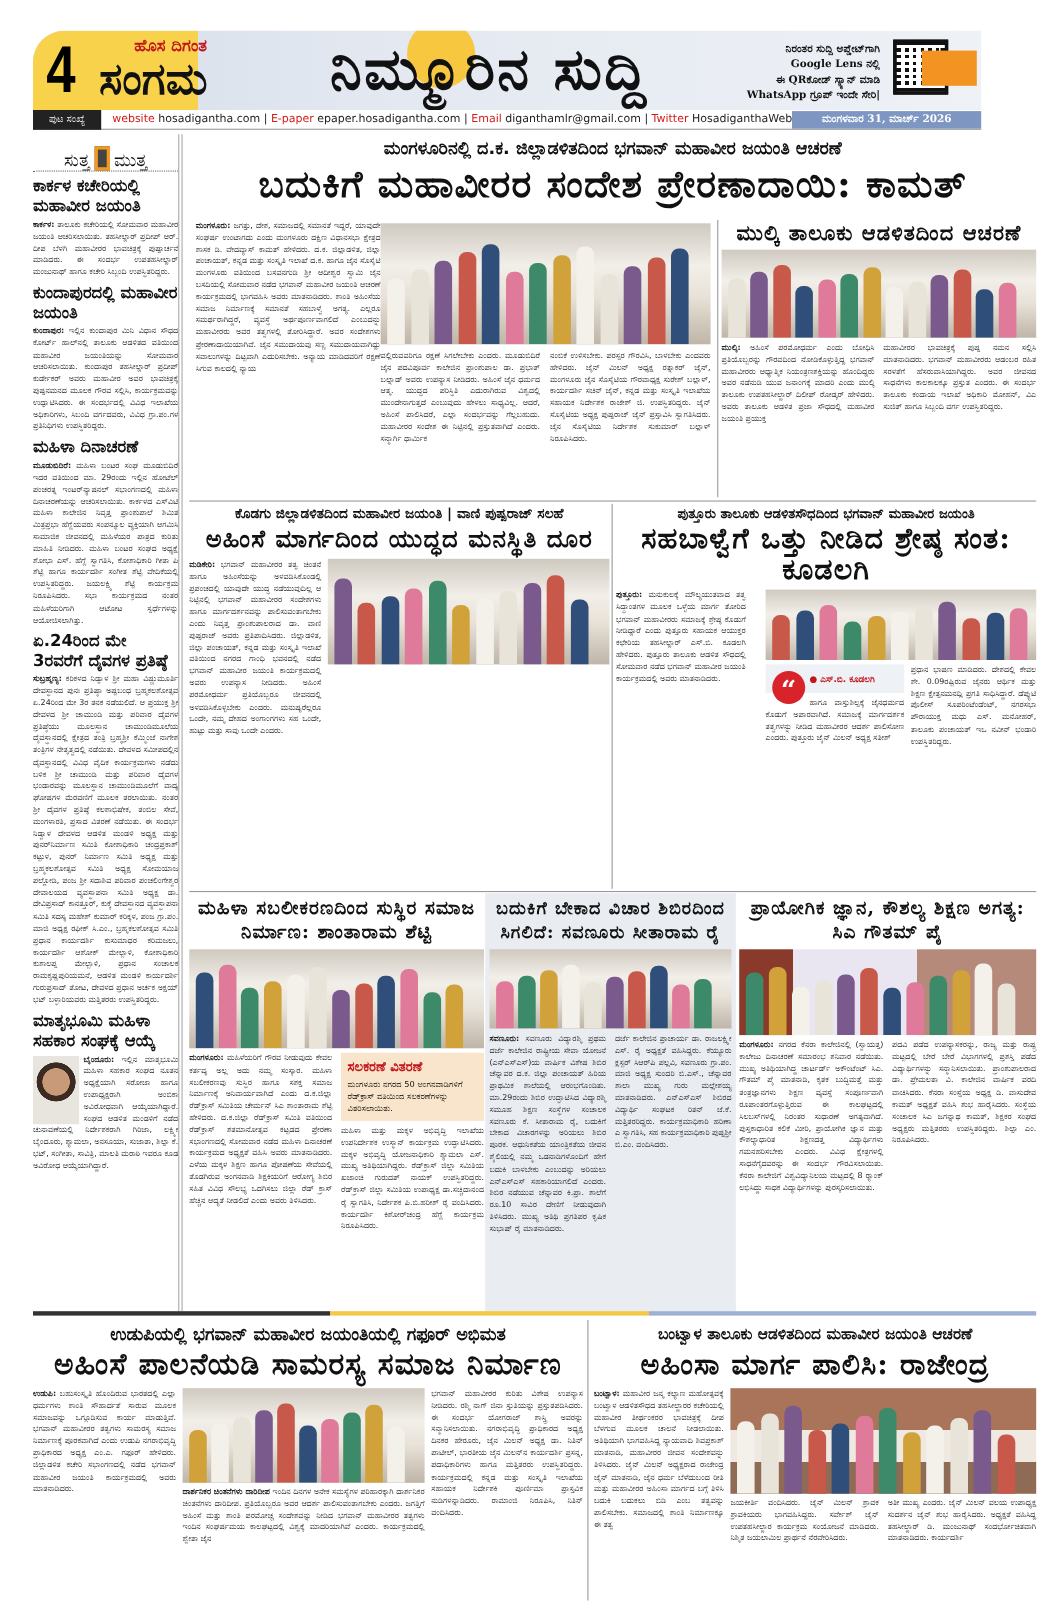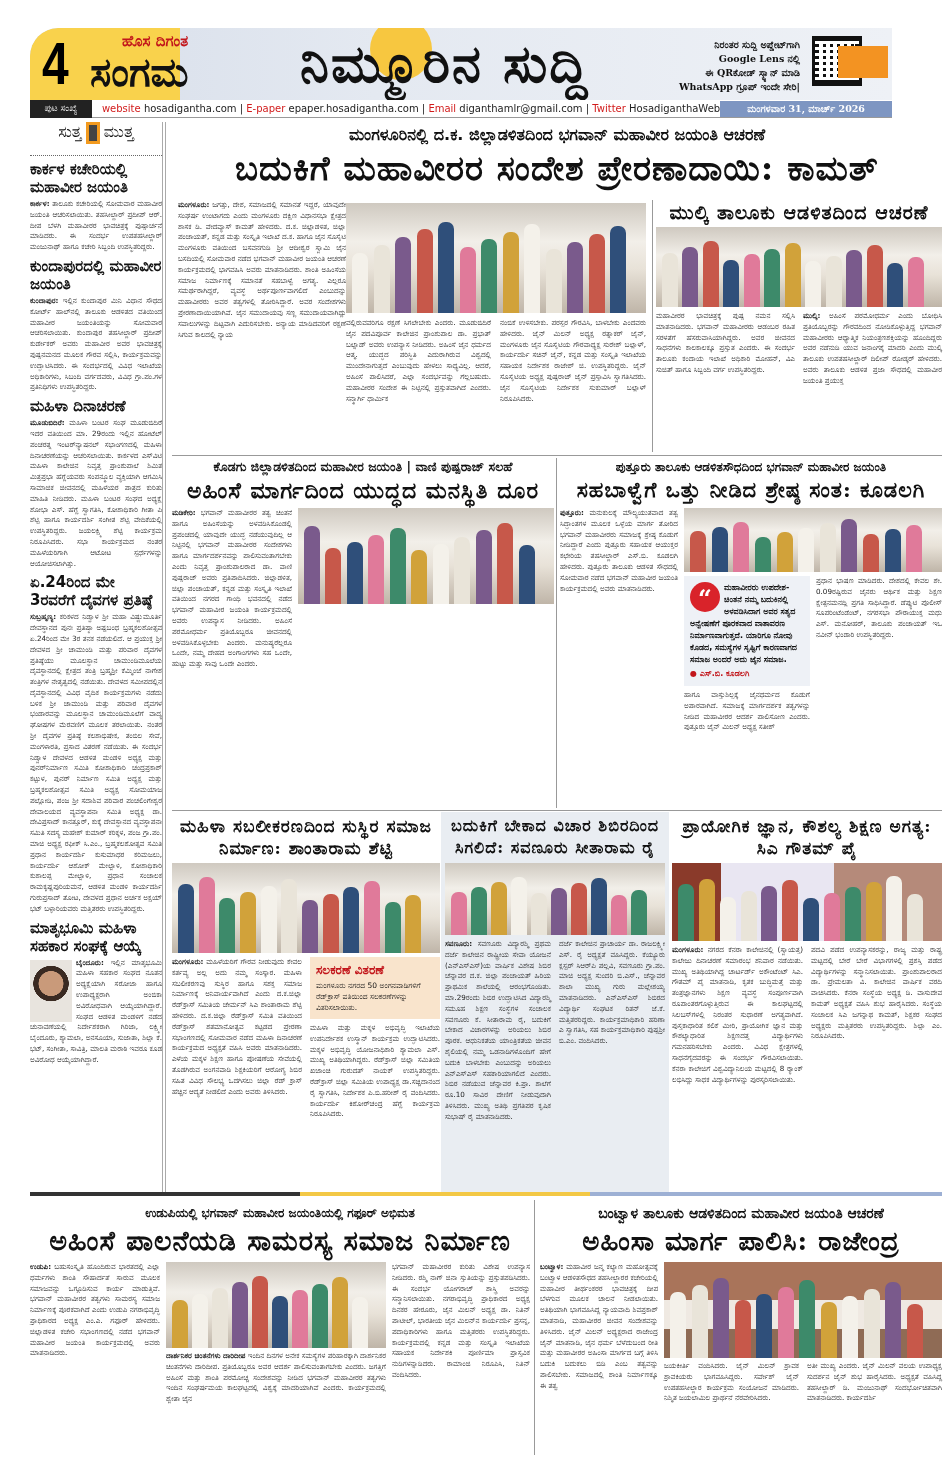--- a/index.html
+++ b/index.html
@@ -19,21 +19,21 @@
 #qr::before{content:"";position:absolute;inset:4px;background:repeating-linear-gradient(90deg,#fff 0 4px,transparent 4px 7px)}
 #orange{left:838px;top:46px;width:50px;height:32px;background:#f39322}
 
 #infobar{left:30px;top:100px;width:862px;height:18px;display:flex;align-items:center;font-size:10px;border-bottom:1px solid #999}
 #pagelabel{width:62px;height:18px;background:#222;color:#fff;font-size:9px;display:flex;align-items:center;justify-content:center}
 #contacts{flex:1;padding-left:10px;white-space:nowrap;color:#222}
 #contacts .lab{color:#d21c1c}
 #datebar{width:172px;height:16px;background:#7e96c2;color:#fff;font:bold 9.5px "DejaVu Serif",serif;display:flex;align-items:center;justify-content:center}
 
 #leftcol{left:30px;top:122px;width:136px;height:1072px;border-right:4px double #aaa;overflow:hidden}
-.sutta{display:flex;align-items:flex-start;justify-content:center;gap:4px;font:16px "DejaVu Sans",sans-serif;border-bottom:1px dotted #666;height:34px;margin-bottom:4px}
+.sutta{display:flex;align-items:flex-end;justify-content:center;gap:4px;font:16px "DejaVu Sans",sans-serif;border-bottom:1px dotted #666;height:34px;margin-bottom:4px}
 .door{width:14px;height:22px;border:3px solid #f29a1f;background:#444}
 .lhead{font:bold 15px/18px "DejaVu Sans",sans-serif;margin:4px 0 3px}
 .body{font-size:7.2px;line-height:10.8px;text-align:justify;color:#222}
 .body b{font-weight:bold}
 
 .kicker{font:bold 16px/22px "DejaVu Sans",sans-serif;text-align:center}
 .headline{font:bold 30px/36px "DejaVu Serif",serif;text-align:center;letter-spacing:1px}
 .photo{background:linear-gradient(180deg,#cfc9c0 0%,#f2efe9 35%,#e8e2d8 60%,#bfb5a8 100%);position:relative;overflow:hidden}
 .photo .fig{position:absolute;bottom:0;width:16px;border-radius:7px 7px 0 0}
 .cols2{display:flex;gap:8px}
@@ -150,22 +150,22 @@
       <div class="fig" style="left: 108.308px; height: 73%; background: rgb(61, 138, 106);"></div>
       <div class="fig" style="left: 128.769px; height: 80%; background: rgb(209, 162, 58);"></div>
       <div class="fig" style="left: 149.231px; height: 57%; background: rgb(244, 241, 234);"></div>
       <div class="fig" style="left: 169.692px; height: 64%; background: rgb(233, 228, 217);"></div>
       <div class="fig" style="left: 190.154px; height: 71%; background: rgb(122, 90, 140);"></div>
       <div class="fig" style="left: 210.615px; height: 78%; background: rgb(199, 88, 74);"></div>
       <div class="fig" style="left: 231.077px; height: 55%; background: rgb(47, 79, 122);"></div>
       <div class="fig" style="left: 251.538px; height: 62%; background: rgb(224, 122, 154);"></div>
     </div>
   <div class="cols2">
+    <div class="body"><b>ಮುಲ್ಕಿ:</b> <span>ಅಹಿಂಸೆ ಪರಮೋಧರ್ಮ ಎಂದು ಬೋಧಿಸಿ ಪ್ರತಿಯೊಬ್ಬರನ್ನು ಗೌರವದಿಂದ ನೋಡಿಕೊಳ್ಳುತ್ತಿದ್ದ ಭಗವಾನ್ ಮಹಾವೀರರು ಆಧ್ಯಾತ್ಮಿಕ ನಿಯಂತ್ರಣಶಕ್ತಿಯನ್ನು ಹೊಂದಿದ್ದರು ಅವರ ನಡೆನುಡಿ ಯುವ ಜನಾಂಗಕ್ಕೆ ಮಾದರಿ ಎಂದು ಮುಲ್ಕಿ ತಾಲೂಕು ಉಪತಹಸೀಲ್ದಾರ್ ದಿಲೀಪ್ ರೋಡ್ಕರ್ ಹೇಳಿದರು. ಅವರು ತಾಲೂಕು ಆಡಳಿತ ಪ್ರಜಾ ಸೌಧದಲ್ಲಿ ಮಹಾವೀರ ಜಯಂತಿ ಪ್ರಯುಕ್ತ</span></div>
     <div class="body">ಮಹಾವೀರರ ಭಾವಚಿತ್ರಕ್ಕೆ ಪುಷ್ಪ ನಮನ ಸಲ್ಲಿಸಿ ಮಾತನಾಡಿದರು. ಭಗವಾನ್ ಮಹಾವೀರರು ಆಡಂಬರ ರಹಿತ ಸರಳತೆಗೆ ಹೆಸರುವಾಸಿಯಾಗಿದ್ದರು. ಅವರ ಜೀವನದ ಸಾಧನೆಗಳು ಕಾಲಕಾಲಕ್ಕೂ ಪ್ರಸ್ತುತ ಎಂದರು. ಈ ಸಂದರ್ಭ ತಾಲೂಕು ಕಂದಾಯ ಇಲಾಖೆ ಅಧಿಕಾರಿ ಮೋಹನ್, ವಿಎ ಸುಜಿತ್ ಹಾಗೂ ಸಿಬ್ಬಂದಿ ವರ್ಗ ಉಪಸ್ಥಿತರಿದ್ದರು.</div>
-    <div class="body"><b>ಮುಲ್ಕಿ:</b> <span>ಅಹಿಂಸೆ ಪರಮೋಧರ್ಮ ಎಂದು ಬೋಧಿಸಿ ಪ್ರತಿಯೊಬ್ಬರನ್ನು ಗೌರವದಿಂದ ನೋಡಿಕೊಳ್ಳುತ್ತಿದ್ದ ಭಗವಾನ್ ಮಹಾವೀರರು ಆಧ್ಯಾತ್ಮಿಕ ನಿಯಂತ್ರಣಶಕ್ತಿಯನ್ನು ಹೊಂದಿದ್ದರು ಅವರ ನಡೆನುಡಿ ಯುವ ಜನಾಂಗಕ್ಕೆ ಮಾದರಿ ಎಂದು ಮುಲ್ಕಿ ತಾಲೂಕು ಉಪತಹಸೀಲ್ದಾರ್ ದಿಲೀಪ್ ರೋಡ್ಕರ್ ಹೇಳಿದರು. ಅವರು ತಾಲೂಕು ಆಡಳಿತ ಪ್ರಜಾ ಸೌಧದಲ್ಲಿ ಮಹಾವೀರ ಜಯಂತಿ ಪ್ರಯುಕ್ತ</span></div>
   </div>
 </div>
 <div class="hline" style="left:172px;top:455px;width:770px"></div>
 
 <div class="abs" style="left:172px;top:458px;width:382px">
   <div class="kicker" style="font-size:12.5px;line-height:18px">ಕೊಡಗು ಜಿಲ್ಲಾಡಳಿತದಿಂದ ಮಹಾವೀರ ಜಯಂತಿ | ವಾಣಿ ಪುಷ್ಪರಾಜ್ ಸಲಹೆ</div>
   <div class="headline" style="font-size:22px;line-height:28px">ಅಹಿಂಸೆ ಮಾರ್ಗದಿಂದ ಯುದ್ಧದ ಮನಸ್ಥಿತಿ ದೂರ</div>
   <div style="display:flex;gap:6px;margin-top:4px">
     <div class="body" style="width:120px"><b>ಮಡಿಕೇರಿ:</b> <span>ಭಗವಾನ್ ಮಹಾವೀರರ ತತ್ವ ಚಿಂತನೆ ಹಾಗೂ ಅಹಿಂಸೆಯನ್ನು ಅಳವಡಿಸಿಕೊಂಡಲ್ಲಿ ಪ್ರಪಂಚದಲ್ಲಿ ಯಾವುದೇ ಯುದ್ಧ ನಡೆಯುವುದಿಲ್ಲ ಆ ನಿಟ್ಟಿನಲ್ಲಿ ಭಗವಾನ್ ಮಹಾವೀರರ ಸಂದೇಶಗಳು ಹಾಗೂ ಮಾರ್ಗದರ್ಶನವನ್ನು ಪಾಲಿಸುವಂತಾಗಬೇಕು ಎಂದು ನಿವೃತ್ತ ಪ್ರಾಂಶುಪಾಲರಾದ ಡಾ. ವಾಣಿ ಪುಷ್ಪರಾಜ್ ಅವರು ಪ್ರತಿಪಾದಿಸಿದರು. ಜಿಲ್ಲಾಡಳಿತ, ಜಿಲ್ಲಾ ಪಂಚಾಯತ್, ಕನ್ನಡ ಮತ್ತು ಸಂಸ್ಕೃತಿ ಇಲಾಖೆ ವತಿಯಿಂದ ನಗರದ ಗಾಂಧಿ ಭವನದಲ್ಲಿ ನಡೆದ ಭಗವಾನ್ ಮಹಾವೀರ ಜಯಂತಿ ಕಾರ್ಯಕ್ರಮದಲ್ಲಿ ಅವರು ಉಪನ್ಯಾಸ ನೀಡಿದರು. ಅಹಿಂಸೆ ಪರಮೋಧರ್ಮ ಪ್ರತಿಯೊಬ್ಬರೂ ಜೀವನದಲ್ಲಿ ಅಳವಡಿಸಿಕೊಳ್ಳಬೇಕು ಎಂದರು. ಮನುಷ್ಯರೆಲ್ಲರೂ ಒಂದೇ, ನಮ್ಮ ದೇಹದ ಅಂಗಾಂಗಗಳು ಸಹ ಒಂದೇ, ಹುಟ್ಟು ಮತ್ತು ಸಾವು ಒಂದೇ ಎಂದರು.</span></div>
     <div class="photo" style="flex:1;height:96px">
@@ -180,42 +180,41 @@
         <div class="fig" style="left: 177.636px; height: 77%; background: rgb(122, 90, 140);"></div>
         <div class="fig" style="left: 199.091px; height: 84%; background: rgb(199, 88, 74);"></div>
         <div class="fig" style="left: 220.545px; height: 61%; background: rgb(47, 79, 122);"></div>
       </div>
   </div>
 </div>
 <div class="vline" style="left:556px;top:458px;height:350px"></div>
 
 <div class="abs" style="left:560px;top:458px;width:382px">
   <div class="kicker" style="font-size:12px;line-height:18px">ಪುತ್ತೂರು ತಾಲೂಕು ಆಡಳಿತಸೌಧದಿಂದ ಭಗವಾನ್ ಮಹಾವೀರ ಜಯಂತಿ</div>
-  <div class="headline" style="font-size:21px;line-height:28px">ಸಹಬಾಳ್ವೆಗೆ ಒತ್ತು ನೀಡಿದ ಶ್ರೇಷ್ಠ ಸಂತ: ಕೂಡಲಗಿ</div>
-  <div style="display:flex;gap:6px;margin-top:4px">
+  <div class="headline" style="font-size:26px;line-height:28px">ಸಹಬಾಳ್ವೆಗೆ ಒತ್ತು ನೀಡಿದ ಶ್ರೇಷ್ಠ ಸಂತ: ಕೂಡಲಗಿ</div>
+  <div style="display:flex;gap:18px;margin-top:4px">
     <div class="body" style="width:118px"><b>ಪುತ್ತೂರು:</b> <span>ಮನುಕುಲಕ್ಕೆ ಮೌಲ್ಯಯುತವಾದ ತತ್ವ ಸಿದ್ಧಾಂತಗಳ ಮೂಲಕ ಒಳ್ಳೆಯ ಮಾರ್ಗ ತೋರಿದ ಭಗವಾನ್ ಮಹಾವೀರರು ಸಮಾಜಕ್ಕೆ ಶ್ರೇಷ್ಠ ಕೊಡುಗೆ ನೀಡಿದ್ದಾರೆ ಎಂದು ಪುತ್ತೂರು ಸಹಾಯಕ ಆಯುಕ್ತರ ಕಛೇರಿಯ ತಹಸೀಲ್ದಾರ್ ಎಸ್.ಬಿ. ಕೂಡಲಗಿ ಹೇಳಿದರು. ಪುತ್ತೂರು ತಾಲೂಕು ಆಡಳಿತ ಸೌಧದಲ್ಲಿ ಸೋಮವಾರ ನಡೆದ ಭಗವಾನ್ ಮಹಾವೀರ ಜಯಂತಿ ಕಾರ್ಯಕ್ರಮದಲ್ಲಿ ಅವರು ಮಾತನಾಡಿದರು.</span></div>
     <div style="flex:1">
       <div class="photo" style="height:64px">
           <div class="fig" style="left: 6px; height: 64%; background: rgb(199, 88, 74);"></div>
           <div class="fig" style="left: 27.6364px; height: 71%; background: rgb(47, 79, 122);"></div>
           <div class="fig" style="left: 49.2727px; height: 78%; background: rgb(224, 122, 154);"></div>
           <div class="fig" style="left: 70.9091px; height: 55%; background: rgb(61, 138, 106);"></div>
           <div class="fig" style="left: 92.5455px; height: 62%; background: rgb(209, 162, 58);"></div>
           <div class="fig" style="left: 114.182px; height: 69%; background: rgb(244, 241, 234);"></div>
           <div class="fig" style="left: 135.818px; height: 76%; background: rgb(233, 228, 217);"></div>
           <div class="fig" style="left: 157.455px; height: 83%; background: rgb(122, 90, 140);"></div>
           <div class="fig" style="left: 179.091px; height: 60%; background: rgb(199, 88, 74);"></div>
           <div class="fig" style="left: 200.727px; height: 67%; background: rgb(47, 79, 122);"></div>
           <div class="fig" style="left: 222.364px; height: 74%; background: rgb(224, 122, 154);"></div>
         </div>
       <div style="display:flex;gap:6px;margin-top:4px">
         <div style="width:126px">
           <div class="quote-box">
             <div class="qicon">“</div>
-            <span>ಮಹಾವೀರರು ಉಪದೇಶ- ಚಿಂತನೆ ನಮ್ಮ ಬದುಕಿನಲ್ಲಿ ಅಳವಡಿಸಿದಾಗ ಅವರ ಸತ್ಯದ ಅನ್ವೇಷಣೆಗೆ ಪೂರಕವಾದ ವಾತಾವರಣ ನಿರ್ಮಾಣವಾಗುತ್ತದೆ. ಯಾರಿಗೂ ನೋವು ಕೊಡದ, ಸಮಸ್ಯೆಗಳ ಸೃಷ್ಟಿಗೆ ಕಾರಣವಾಗದ ಸಮಾಜ ಅಂದರೆ ಅದು ಜೈನ ಸಮಾಜ.</span>
             <div class="qauthor">● <span>ಎಸ್.ಬಿ. ಕೂಡಲಗಿ</span></div>
           </div>
           <div class="body" style="margin-top:4px">ಹಾಗೂ ವಾಸ್ತುಶಿಲ್ಪಕ್ಕೆ ಜೈನಧರ್ಮದ ಕೊಡುಗೆ ಅಪಾರವಾಗಿದೆ. ಸಮಾಜಕ್ಕೆ ಮಾರ್ಗದರ್ಶಕ ತತ್ವಗಳನ್ನು ನೀಡಿದ ಮಹಾವೀರರ ಆದರ್ಶ ಪಾಲಿಸೋಣ ಎಂದರು. ಪುತ್ತೂರು ಜೈನ್ ಮಿಲನ್ ಅಧ್ಯಕ್ಷ ಸತೀಶ್</div>
         </div>
         <div class="body" style="flex:1">ಪ್ರಧಾನ ಭಾಷಣ ಮಾಡಿದರು. ದೇಶದಲ್ಲಿ ಕೇವಲ ಶೇ. 0.09ರಷ್ಟಿರುವ ಜೈನರು ಆರ್ಥಿಕ ಮತ್ತು ಶಿಕ್ಷಣ ಕ್ಷೇತ್ಪನಮನದ್ಲಿ ಪ್ರಗತಿ ಸಾಧಿಸಿದ್ದಾರೆ. ಡೆಪ್ಯುಟಿ ಪೊಲೀಸ್ ಸೂಪರಿಂಟೆಂಡೆಂಟ್, ನಗರಸಭಾ ಪೌರಾಯುಕ್ತ ಮಧು ಎಸ್. ಮನೋಹರ್, ತಾಲೂಕು ಪಂಚಾಯತ್ ಇಒ ನವೀನ್ ಭಂಡಾರಿ ಉಪಸ್ಥಿತರಿದ್ದರು.</div>
       </div>
     </div>
   </div>
 </div>
 <div class="hline" style="left:172px;top:810px;width:770px"></div>
@@ -286,21 +285,21 @@
     <div class="body"><b>ಮಂಗಳೂರು:</b> <span>ನಗರದ ಕೆನರಾ ಕಾಲೇಜಿನಲ್ಲಿ (ಸ್ವಾಯತ್ತ) ಕಾಲೇಜು ದಿನಾಚರಣೆ ಸಮಾರಂಭ ಶನಿವಾರ ನಡೆಯಿತು. ಮುಖ್ಯ ಅತಿಥಿಯಾಗಿದ್ದ ಚಾರ್ಟರ್ಡ್ ಅಕೌಂಟೆಂಟ್ ಸಿಎ. ಗೌತಮ್ ಪೈ ಮಾತನಾಡಿ, ಕೃತಕ ಬುದ್ಧಿಮತ್ತೆ ಮತ್ತು ತಂತ್ರಜ್ಞಾನಗಳು ಶಿಕ್ಷಣ ವ್ಯವಸ್ಥೆ ಸಂಪೂರ್ಣವಾಗಿ ರೂಪಾಂತರಗೊಳ್ಳುತ್ತಿರುವ ಈ ಕಾಲಘಟ್ಟದಲ್ಲಿ ಸಿಲಬಸ್‌ಗಳಲ್ಲಿ ನಿರಂತರ ಸುಧಾರಣೆ ಅಗತ್ಯವಾಗಿದೆ. ಪುಸ್ತಕಾಧಾರಿತ ಕಲಿಕೆ ಮೀರಿ, ಪ್ರಾಯೋಗಿಕ ಜ್ಞಾನ ಮತ್ತು ಕೌಶಲ್ಯಾಧಾರಿತ ಶಿಕ್ಷಣದತ್ತ ವಿದ್ಯಾರ್ಥಿಗಳು ಗಮನಹರಿಸಬೇಕು ಎಂದರು. ವಿವಿಧ ಕ್ಷೇತ್ರಗಳಲ್ಲಿ ಸಾಧನೆಗೈದವರನ್ನು ಈ ಸಂದರ್ಭ ಗೌರವಿಸಲಾಯಿತು. ಕೆನರಾ ಕಾಲೇಜಿಗೆ ವಿಶ್ವವಿದ್ಯಾನಿಲಯ ಮಟ್ಟದಲ್ಲಿ 8 ರ್‍ಯಾಂಕ್ ಲಭಿಸಿದ್ದು ಸಾಧಕ ವಿದ್ಯಾರ್ಥಿಗಳನ್ನು ಪುರಸ್ಕರಿಸಲಾಯಿತು.</span></div>
     <div class="body">ಪದವಿ ಪಡೆದ ಉಪನ್ಯಾಸಕರನ್ನು, ರಾಜ್ಯ ಮತ್ತು ರಾಷ್ಟ್ರ ಮಟ್ಟದಲ್ಲಿ ಬೇರೆ ಬೇರೆ ವಿಭಾಗಗಳಲ್ಲಿ ಪ್ರಶಸ್ತಿ ಪಡೆದ ವಿದ್ಯಾರ್ಥಿಗಳನ್ನು ಸನ್ಮಾನಿಸಲಾಯಿತು. ಪ್ರಾಂಶುಪಾಲರಾದ ಡಾ. ಪ್ರೇಮಲತಾ ವಿ. ಕಾಲೇಜಿನ ವಾರ್ಷಿಕ ವರದಿ ವಾಚಿಸಿದರು. ಕೆನರಾ ಸಂಸ್ಥೆಯ ಅಧ್ಯಕ್ಷ ಡಿ. ವಾಸುದೇವ ಕಾಮತ್ ಅಧ್ಯಕ್ಷತೆ ವಹಿಸಿ ಶುಭ ಹಾರೈಸಿದರು. ಸಂಸ್ಥೆಯ ಸಂಚಾಲಕ ಸಿಎ ಜಗನ್ನಾಥ ಕಾಮತ್, ಶಿಕ್ಷಕರ ಸಂಘದ ಅಧ್ಯಕ್ಷರು ಮತ್ತಿತರರು ಉಪಸ್ಥಿತರಿದ್ದರು. ಶಿಲ್ಪಾ ಎಂ. ನಿರೂಪಿಸಿದರು.</div>
   </div>
 </div>
 
 <div class="stripes" style="left:30px;top:1192px;width:270px;background:#333"></div>
 <div class="stripes" style="left:300px;top:1192px;width:290px;background:#f3c845"></div>
 <div class="stripes" style="left:590px;top:1192px;width:352px;background:#9db0d4"></div>
 
 <div class="abs" style="left:30px;top:1202px;width:500px">
-  <div class="kicker" style="font-size:12px">ಉಡುಪಿಯಲ್ಲಿ ಭಗವಾನ್ ಮಹಾವೀರ ಜಯಂತಿಯಲ್ಲಿ ಗಫೂರ್ ಅಭಿಮತ</div>
+  <div class="kicker" style="font-size:16px">ಉಡುಪಿಯಲ್ಲಿ ಭಗವಾನ್ ಮಹಾವೀರ ಜಯಂತಿಯಲ್ಲಿ ಗಫೂರ್ ಅಭಿಮತ</div>
   <div class="headline" style="font-size:27px;line-height:34px">ಅಹಿಂಸೆ ಪಾಲನೆಯಡಿ ಸಾಮರಸ್ಯ ಸಮಾಜ ನಿರ್ಮಾಣ</div>
   <div style="display:flex;gap:6px;margin-top:4px">
     <div class="body" style="width:130px"><b>ಉಡುಪಿ:</b> <span>ಬಹುಸಂಸ್ಕೃತಿ ಹೊಂದಿರುವ ಭಾರತದಲ್ಲಿ ಎಲ್ಲಾ ಧರ್ಮಗಳು ಶಾಂತಿ ಸೌಹಾರ್ದತೆ ಸಾರುವ ಮೂಲಕ ಸಮಾಜವನ್ನು ಒಗ್ಗೂಡಿಸುವ ಕಾರ್ಯ ಮಾಡುತ್ತಿವೆ. ಭಗವಾನ್ ಮಹಾವೀರರ ತತ್ವಗಳು ಸಾಮರಸ್ಯ ಸಮಾಜ ನಿರ್ಮಾಣಕ್ಕೆ ಪೂರಕವಾಗಿದೆ ಎಂದು ಉಡುಪಿ ನಗರಾಭಿವೃದ್ಧಿ ಪ್ರಾಧಿಕಾರದ ಅಧ್ಯಕ್ಷ ಎಂ.ಎ. ಗಫೂರ್ ಹೇಳಿದರು. ಜಿಲ್ಲಾಡಳಿತ ಕಚೇರಿ ಸಭಾಂಗಣದಲ್ಲಿ ನಡೆದ ಭಗವಾನ್ ಮಹಾವೀರ ಜಯಂತಿ ಕಾರ್ಯಕ್ರಮದಲ್ಲಿ ಅವರು ಮಾತನಾಡಿದರು.</span></div>
     <div style="width:220px">
       <div class="photo" style="height:86px">
           <div class="fig" style="left: 6px; height: 56%; background: rgb(209, 162, 58);"></div>
           <div class="fig" style="left: 26px; height: 63%; background: rgb(244, 241, 234);"></div>
           <div class="fig" style="left: 46px; height: 70%; background: rgb(233, 228, 217);"></div>
           <div class="fig" style="left: 66px; height: 77%; background: rgb(122, 90, 140);"></div>
           <div class="fig" style="left: 86px; height: 84%; background: rgb(199, 88, 74);"></div>

